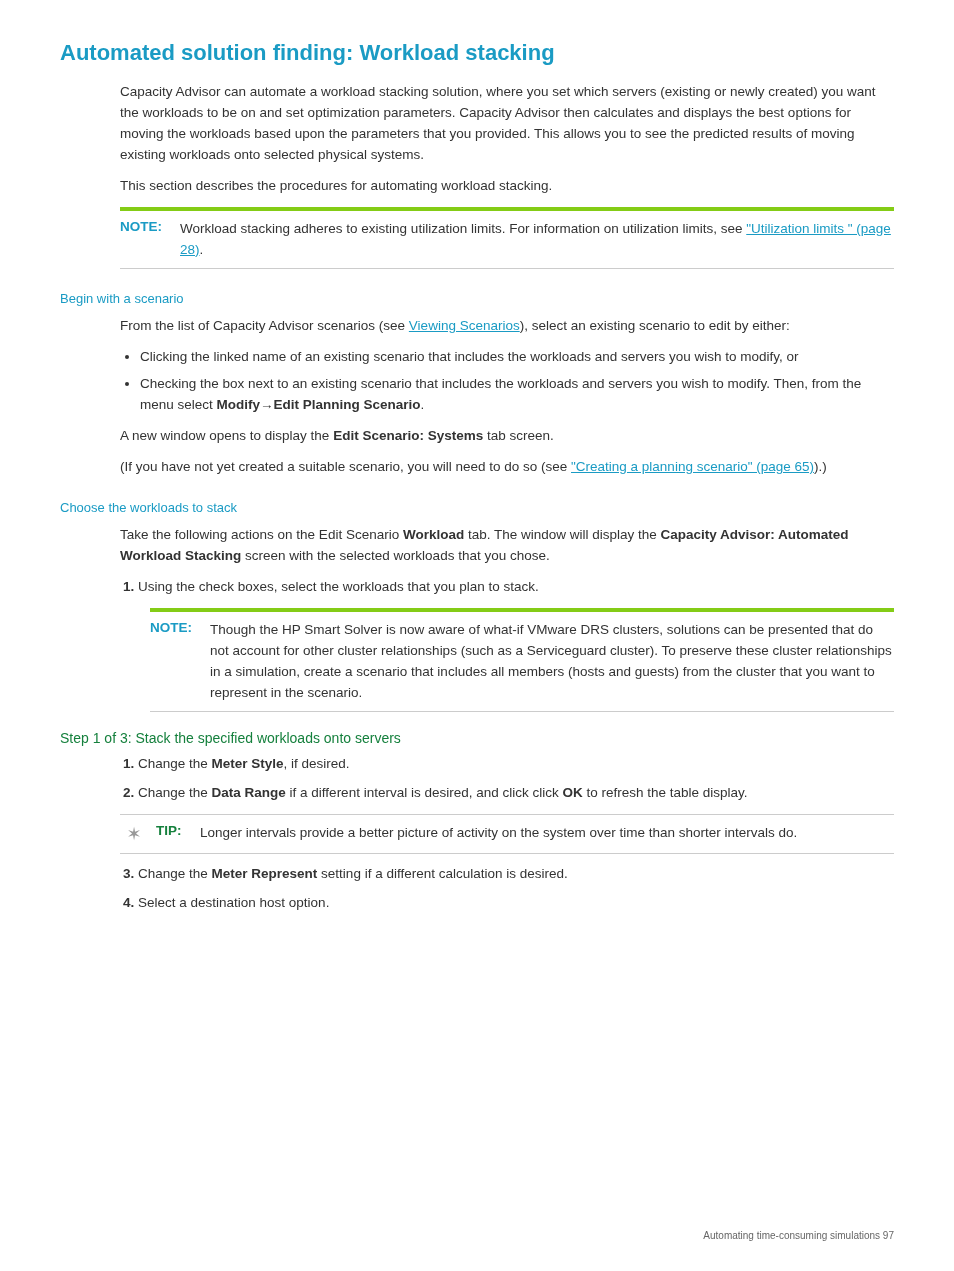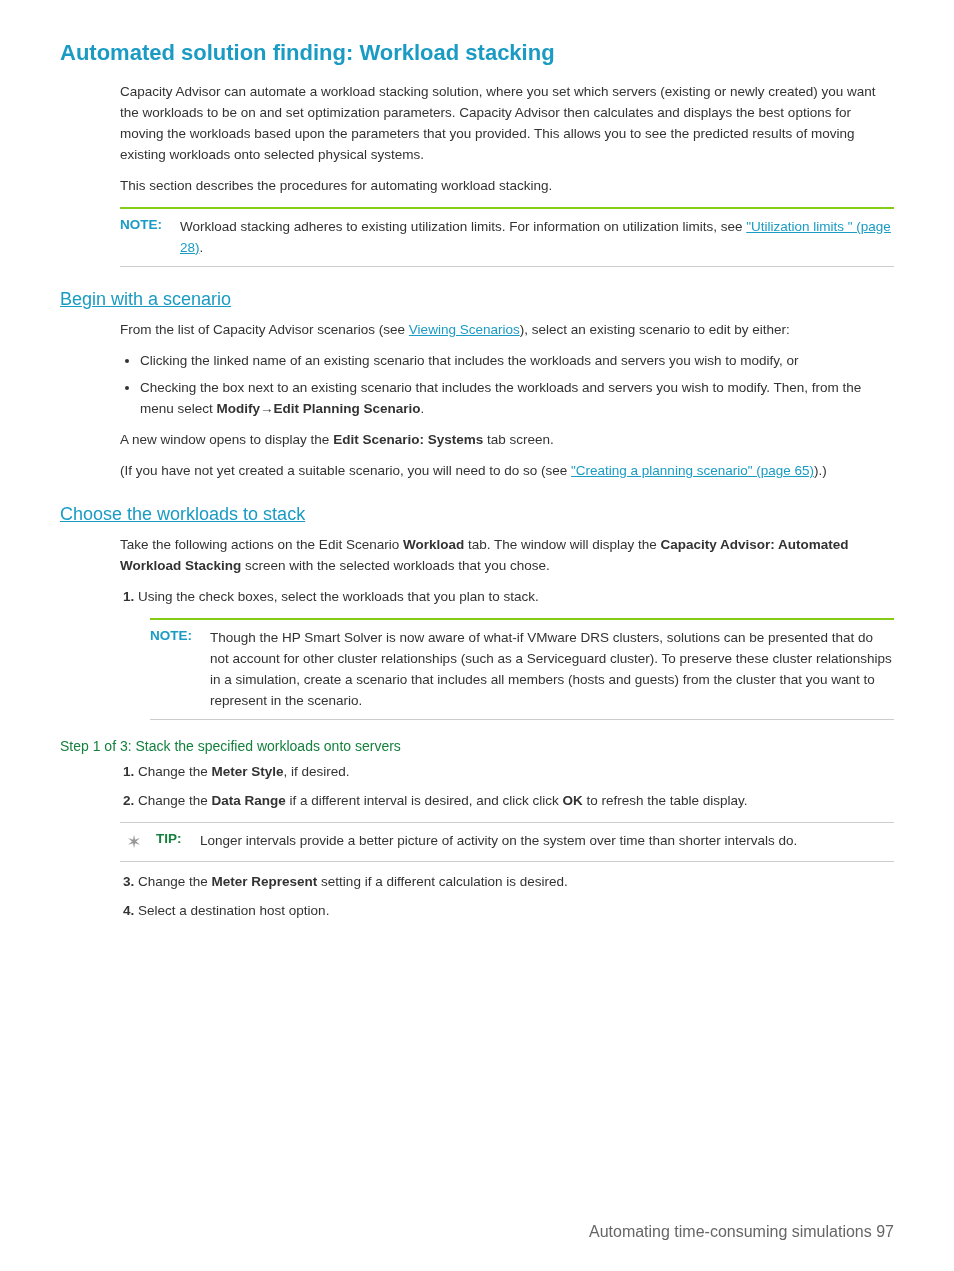--- a/index.html
+++ b/index.html
@@ -14,25 +14,24 @@
     }
     h1.page-title {
       color: #1a9bc4;
       font-size: 22px;
       font-weight: bold;
       margin-bottom: 16px;
       border-bottom: none;
     }
     h2.section-title {
       color: #1a9bc4;
-      font-size: 18px;
+      font-size: 13px;
       font-weight: normal;
       margin-top: 22px;
       margin-bottom: 10px;
-      text-decoration: underline;
     }
     h3.sub-title {
       color: #15803d;
       font-size: 14px;
       font-weight: normal;
       margin-top: 18px;
       margin-bottom: 8px;
     }
     .content-block {
       margin-left: 60px;
@@ -47,21 +46,21 @@
     }
     ul {
       margin-left: 20px;
       margin-bottom: 10px;
     }
     ul li {
       margin-bottom: 6px;
       line-height: 1.55;
     }
     .note-box {
-      border-top: 2px solid #84cc16;
+      border-top: 4px solid #84cc16;
       border-bottom: 1px solid #ccc;
       padding: 8px 0 8px 0;
       margin: 10px 0;
       display: flex;
       align-items: flex-start;
       gap: 8px;
     }
     .note-label {
       color: #1a9bc4;
       font-weight: bold;
@@ -105,21 +104,21 @@
       line-height: 1.55;
     }
     ol > li::marker {
       font-weight: bold;
       color: #333;
     }
     .footer {
       position: absolute;
       bottom: 30px;
       right: 60px;
-      font-size: 16px;
+      font-size: 10px;
       color: #666;
       text-align: right;
     }
     .inline-note {
       margin-left: 30px;
     }
   </style>
 </head>
 <body>
 

